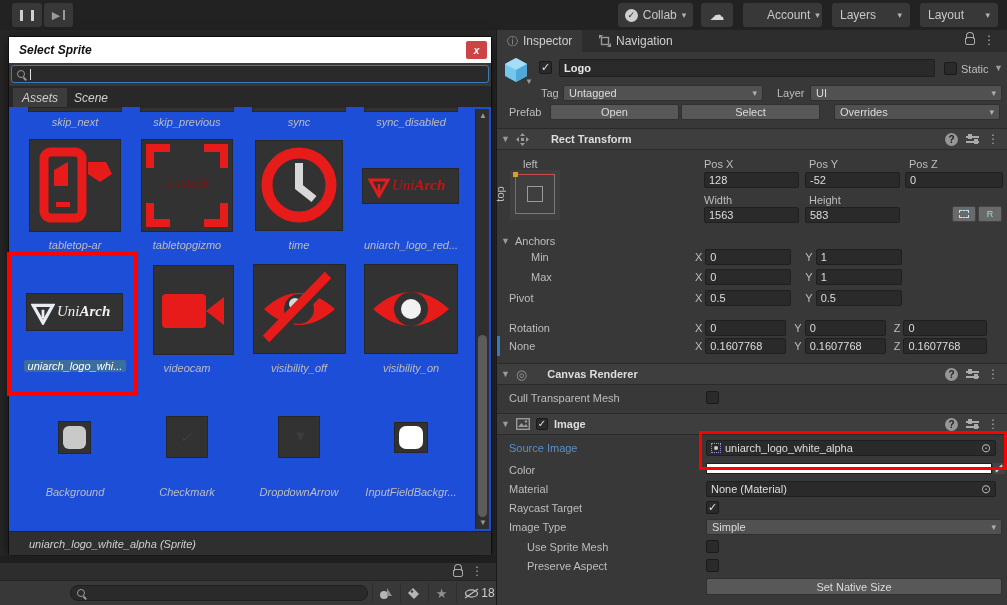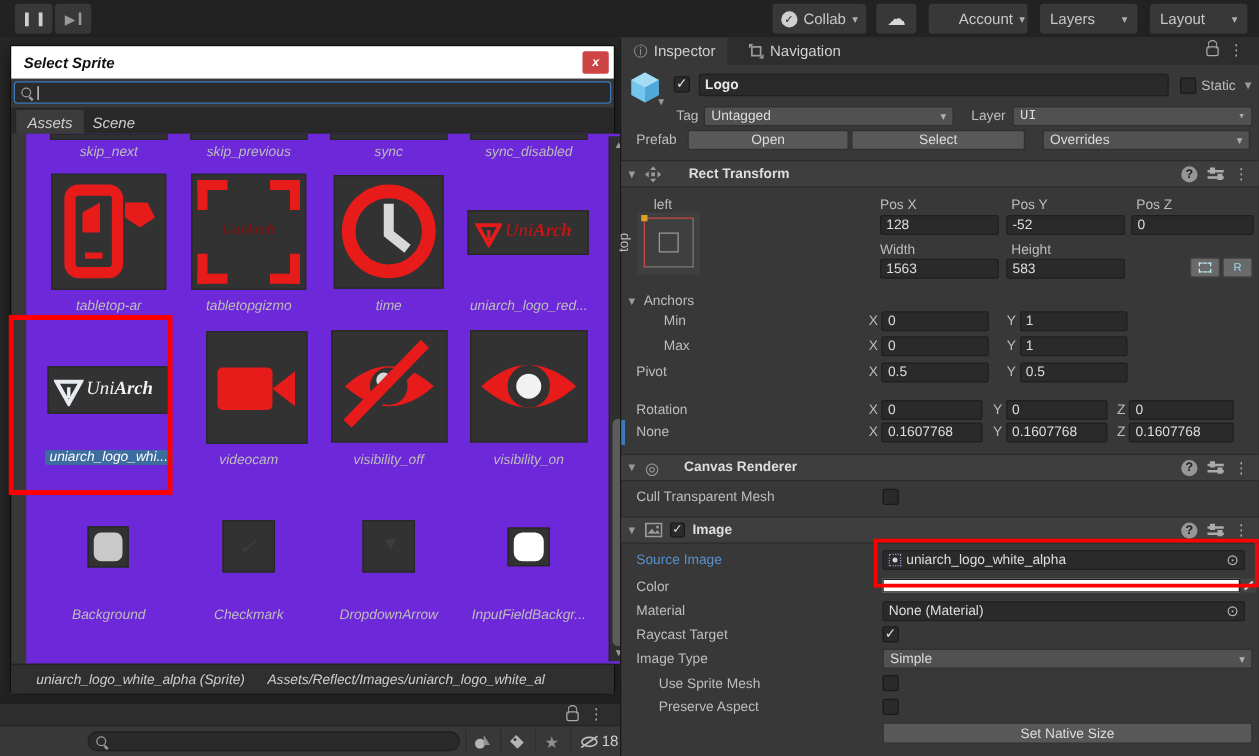--- a/index.html
+++ b/index.html
@@ -57,21 +57,21 @@
               border:1.5px solid #3a79bb; border-radius:3px; display:flex; align-items:center; padding:0 4px; }
   .cursorbar { width:1px; height:11px; background:#e0e0e0; margin-left:3px; }
   #swtabs { position:absolute; left:0; top:49px; width:100%; height:21px; background:#282828; }
   .swtab { position:absolute; top:2px; height:19px; padding:0 9px; font-size:12px; color:#cfcfcf;
            display:flex; align-items:center; }
   .swtab.active { background:#3c3c3c; }
   #swslider { position:absolute; left:362px; top:59px; width:62px; height:2px; background:#6a6a6a; }
   #swknob { position:absolute; left:418px; top:54px; width:11px; height:11px; border-radius:50%; background:#9a9a9a; }
   #sweye { position:absolute; left:437px; top:51px; width:44px; height:18px; background:#4a4a4a; border-radius:2px;
            display:flex; align-items:center; justify-content:center; gap:2px; color:#cfcfcf; font-size:11px;}
-  #swgrid { position:absolute; left:12px; top:70px; width:100%; height:424px; background:#6d28d9; overflow:hidden; }
+  #swgrid { position:absolute; left:0; top:70px; width:100%; height:424px; background:#1d4ed8; overflow:hidden; }
   .tile { position:absolute; background:#323232; border:1px solid #272727; }
   .glabel { position:absolute; font-size:11px; color:#bdbdbd; text-align:center; width:112px; white-space:nowrap; overflow:hidden; }
   .sel-pill { background:#3d6c9e; color:#fff; border-radius:2px; padding:0 4px; font-size:11px; white-space:nowrap;}
   #swscroll { position:absolute; right:2px; top:2px; width:14px; height:420px; background:#2f2f2f; border-left:1px solid #262626;}
   #swthumb { position:absolute; left:2px; top:226px; width:9px; height:182px; background:#5c5c5c; border-radius:5px; }
   .scrarrow { position:absolute; left:0; width:14px; text-align:center; color:#9a9a9a; font-size:8px; }
   #swfooter { position:absolute; left:0; top:494px; width:100%; height:24px; background:#2f2f2f;
               border-top:1px solid #222; display:flex; align-items:center; font-size:11px; color:#cfcfcf; }
   
   .logotype { font-family:"Liberation Serif", serif; font-size:15px; }
@@ -291,21 +291,20 @@
 
     <div id="swscroll">
       <span class="scrarrow" style="top:2px;">▲</span>
       <div id="swthumb"></div>
       <span class="scrarrow" style="bottom:2px;">▼</span>
     </div>
   </div>
 
   <div id="swfooter">
     <span style="margin-left:20px;">uniarch_logo_white_alpha (Sprite)</span>
-    <span style="margin-left:18px;">Assets/Reflect/Images/uniarch_logo_white_al</span>
   </div>
 </div>
 
 <div id="projbar">
   <div id="projhdr">
     <div style="position:absolute;right:40px;top:1px;" class="lockicon"></div>
     <span class="kebab" style="position:absolute;right:20px;top:1px;">⋮</span>
   </div>
   <div id="projtools">
     <div id="projsearch">
@@ -369,21 +368,21 @@
   <div class="chk abs" style="left:447px;top:32px;"></div>
   <span class="lbl abs" style="left:464px;top:33px;">Static</span>
   <span class="abs foldtri" style="left:497px;top:33px;">▼</span>
 
   <span class="lbl abs" style="left:44px;top:57px;">Tag</span>
   <div class="drop abs" style="left:66px;top:55px;width:200px;">
     <span>Untagged</span>
     <span class="ddarrow">▾</span>
   </div>
   <span class="lbl abs" style="left:280px;top:57px;">Layer</span>
-  <div class="drop abs" style="left:313px;top:55px;width:192px;font-family:Liberation Mono, monospace;">
+  <div class="drop abs" style="left:313px;top:55px;width:192px;">
     <span>UI</span>
     <span class="ddarrow">▾</span>
   </div>
 
   <span class="lbl abs" style="left:12px;top:76px;">Prefab</span>
   <div class="pushbtn abs" style="left:53px;top:74px;width:129px;height:16px;">
     <span>Open</span>
   </div>
   <div class="pushbtn abs" style="left:184px;top:74px;width:139px;height:16px;">
     <span>Select</span>

